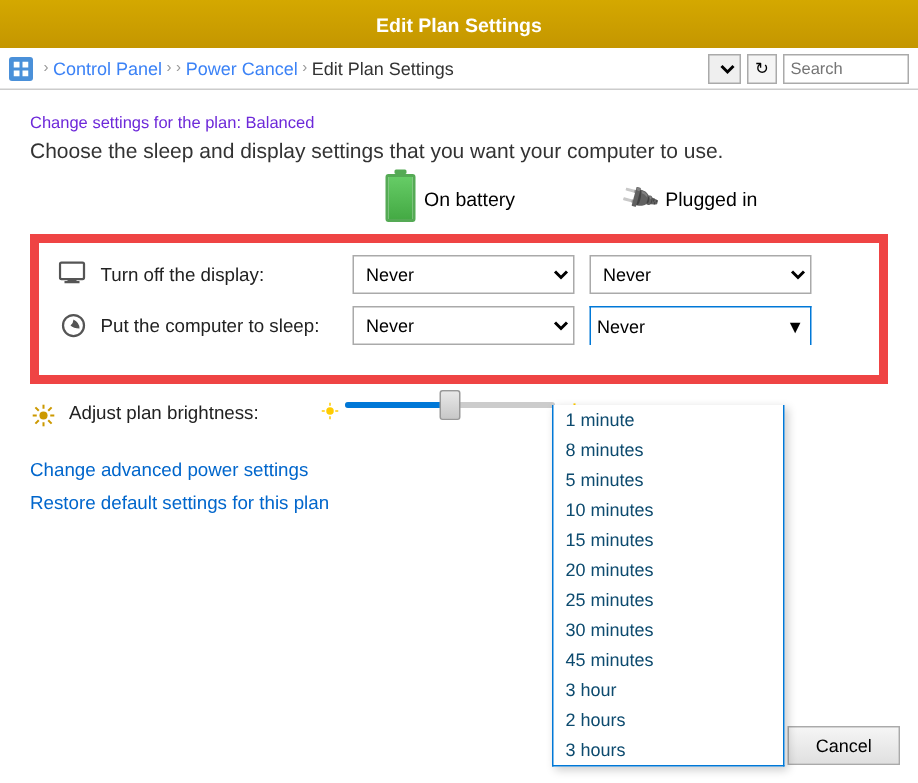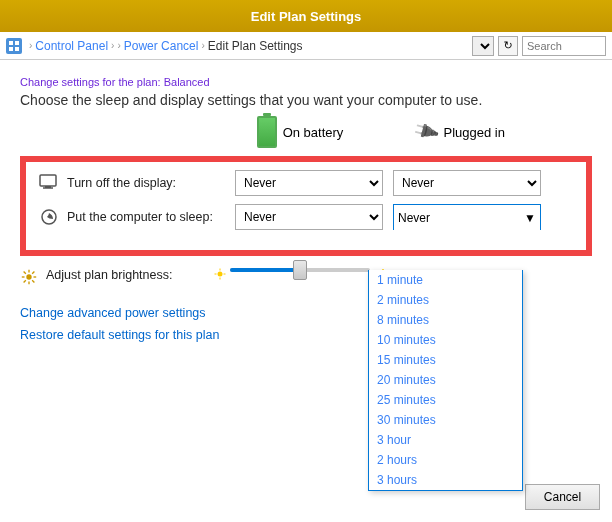--- a/index.html
+++ b/index.html
@@ -268,21 +268,21 @@
       background: white;
       border: 1px solid #0078d7;
       border-top: none;
       z-index: 100;
       box-shadow: 2px 2px 6px rgba(0,0,0,0.2);
     }
     .dropdown-item {
       padding: 3px 8px;
       font-size: 12px;
       cursor: pointer;
-      color: #3b82f6;
+      color: #0c4a6e;
     }
 
     
     .cancel-btn {
       position: absolute;
       right: 12px;
       bottom: 12px;
       width: 75px;
       height: 26px;
       border: 1px solid #aaa;
@@ -439,27 +439,28 @@
       <line x1="17" y1="3" x2="14.5" y2="5.5" stroke="#ffcc00" stroke-width="1.5"></line>
       <line x1="5.5" y1="14.5" x2="3" y2="17" stroke="#ffcc00" stroke-width="1.5"></line>
     </svg>
   </div>
 
   <a class="link">Change advanced power settings</a>
   <a class="link">Restore default settings for this plan</a>
 
   <div class="dropdown-overlay">
     <div class="dropdown-item">1 minute</div>
-    <div class="dropdown-item">2 minutes</div>
     <div class="dropdown-item">8 minutes</div>
+    <div class="dropdown-item">5 minutes</div>
     <div class="dropdown-item">10 minutes</div>
     <div class="dropdown-item">15 minutes</div>
     <div class="dropdown-item">20 minutes</div>
     <div class="dropdown-item">25 minutes</div>
     <div class="dropdown-item">30 minutes</div>
+    <div class="dropdown-item">45 minutes</div>
     <div class="dropdown-item">3 hour</div>
     <div class="dropdown-item">2 hours</div>
     <div class="dropdown-item">3 hours</div>
 
   </div>
 
   <button class="cancel-btn">Cancel</button>
 </div>
 
 </body></html>

